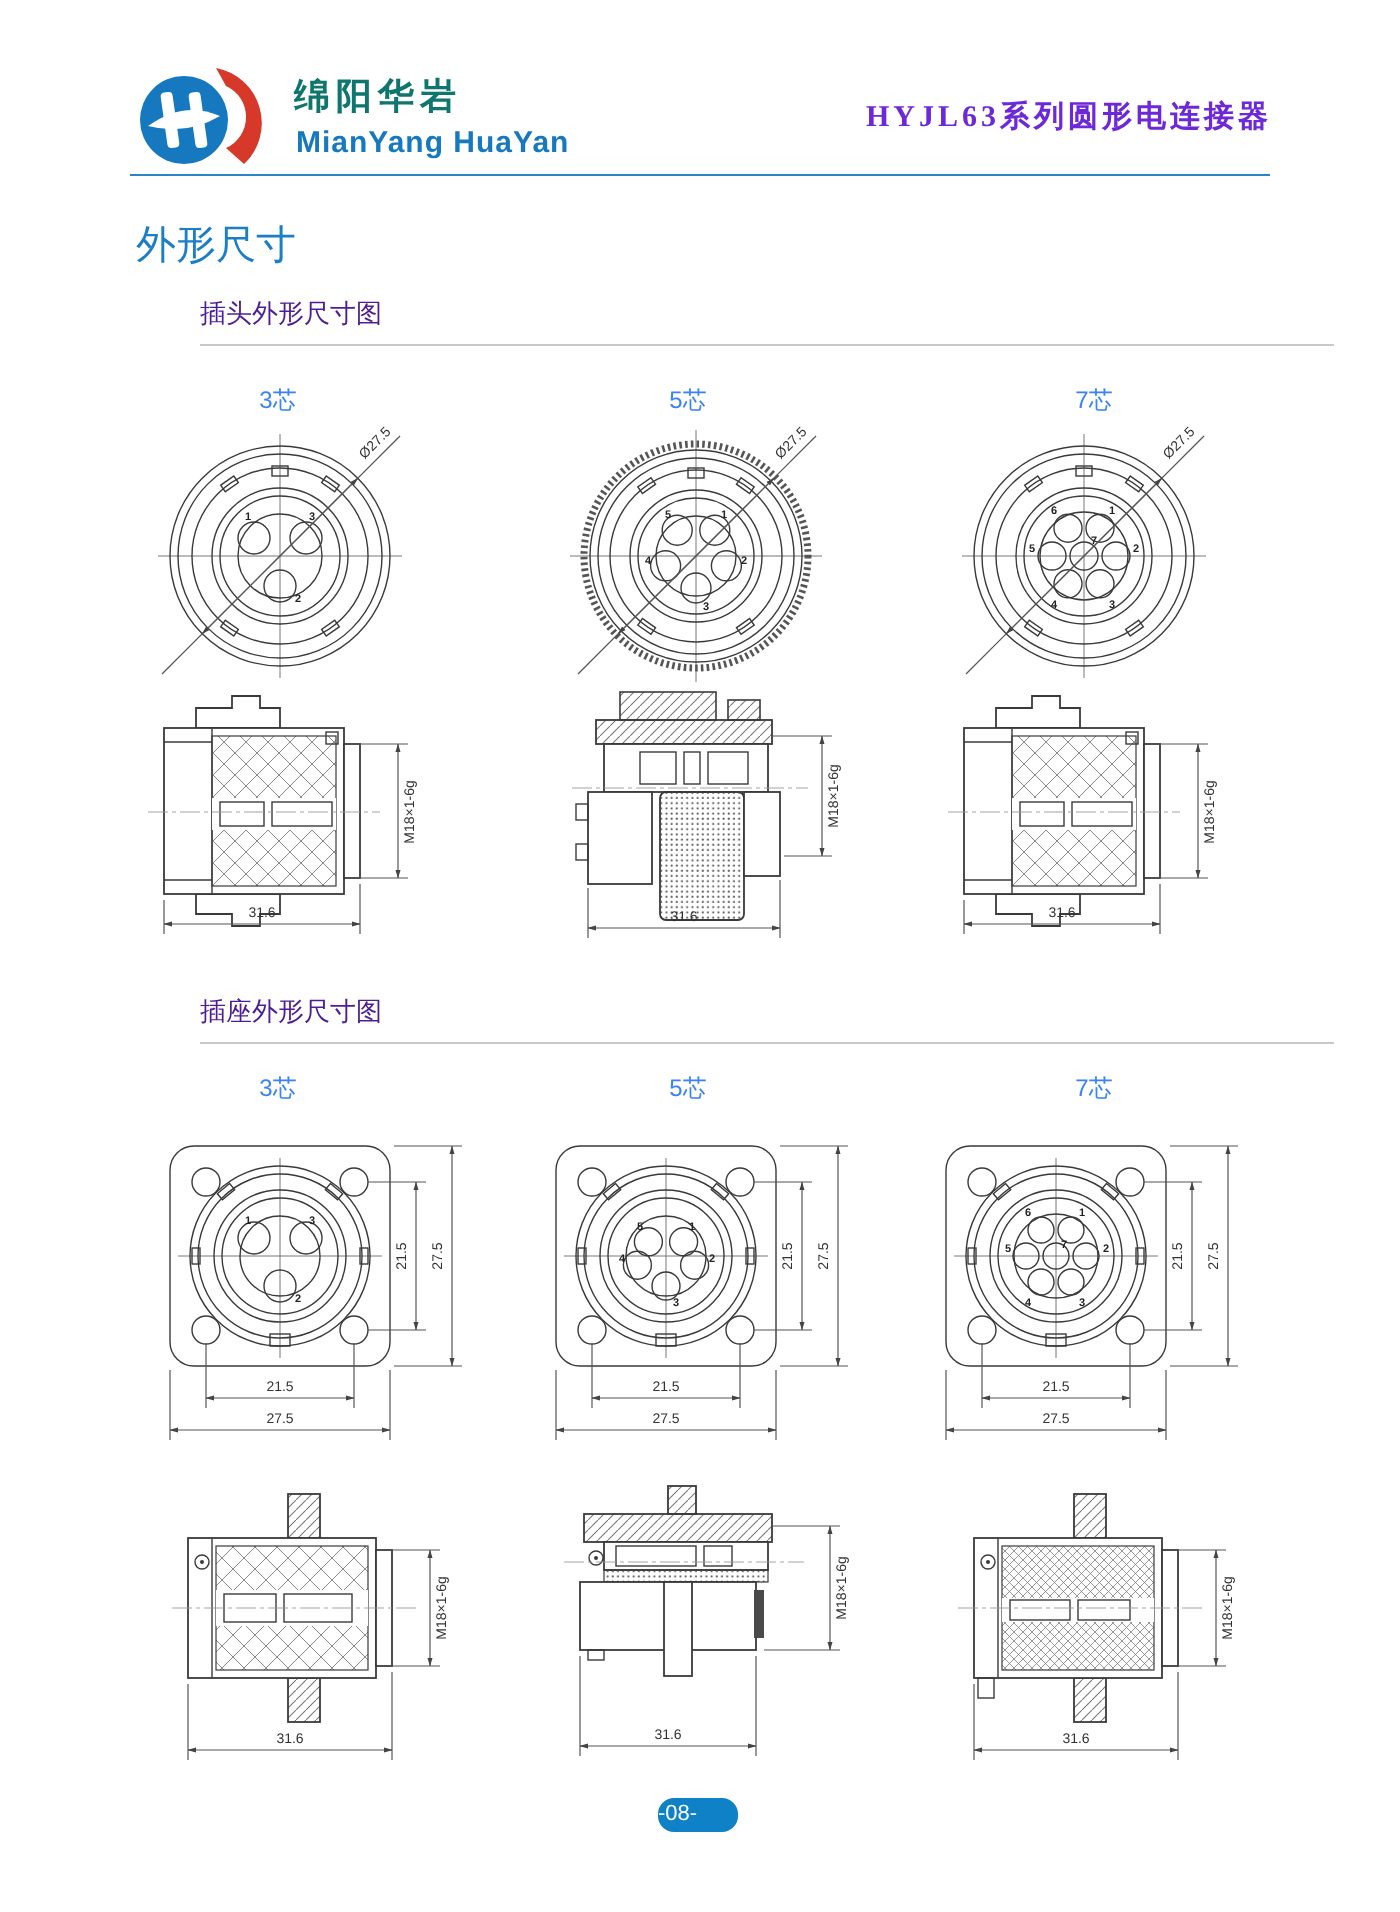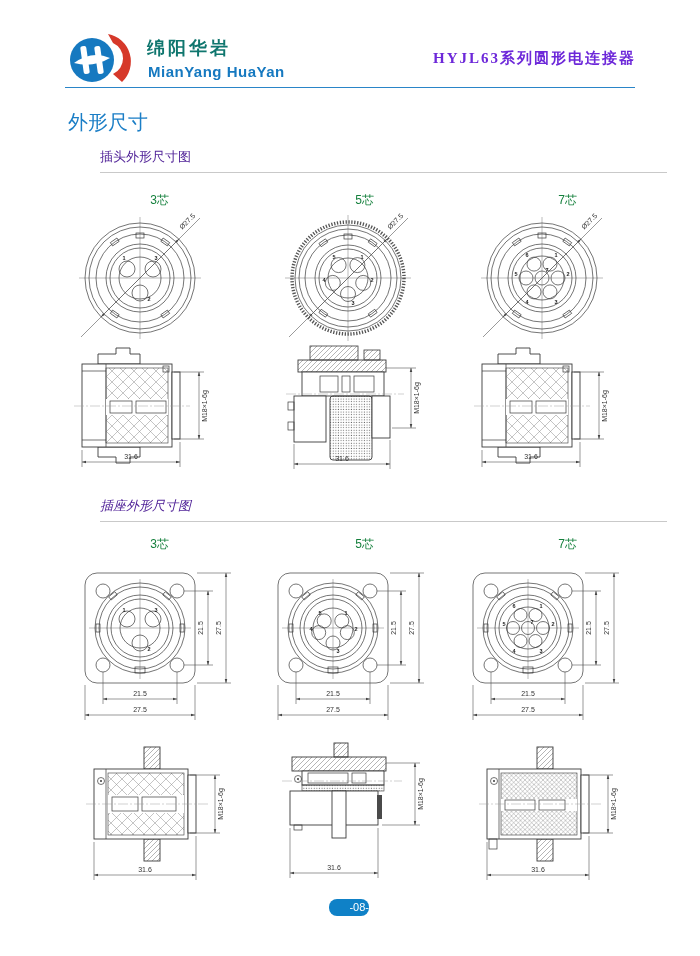--- a/index.html
+++ b/index.html
@@ -12,25 +12,25 @@
   .logo-cn{left:147px;top:36px;font-size:18px;font-weight:bold;color:#0f766e;letter-spacing:3px;}
   .logo-en{left:148px;top:63px;font-size:15px;font-weight:bold;color:#1679c0;letter-spacing:.5px;}
   .doc-title{right:64px;top:49px;font-family:"Liberation Serif","DejaVu Serif",serif;
     font-size:15px;font-weight:bold;color:#6d28d9;letter-spacing:2px;}
   .header-rule{left:65px;top:87px;width:570px;height:1px;background:#2a85c8;}
   
   .sec-title{left:68px;top:109px;font-size:20px;color:#1b7ec6;}
   .subsec{left:68px;width:567px;font-size:13px;color:#4c1d95;
     padding-bottom:6px;border-bottom:1px solid #c9c9c9;margin-left:32px;}
   .sub-plug{top:148px;}
-  .sub-socket{top:497px;font-style:italic;}
-  .col-label{width:60px;text-align:right;font-size:12px;color:#15803d;}
+  .sub-socket{top:497px;}
+  .col-label{width:60px;text-align:center;font-size:12px;color:#3b82f6;}
   
   .page-pill{left:329px;top:899px;width:40px;height:17px;background:#0f81c7;border-radius:8px;
-    color:#fff;font-size:11px;text-align:right;line-height:17px;}
+    color:#fff;font-size:11px;text-align:left;line-height:17px;}
   
   svg{overflow:visible;}
   .dim{font-size:7px;fill:#333;font-family:"Liberation Sans","DejaVu Sans",sans-serif;}
   .pn{font-size:5.5px;fill:#222;font-family:"Liberation Sans","DejaVu Sans",sans-serif;font-weight:bold;}
   .ol{fill:#fff;stroke:#3a3a3a;stroke-width:0.9;}
   .ol2{fill:none;stroke:#3a3a3a;stroke-width:0.7;}
   .thin{fill:none;stroke:#6a6a6a;stroke-width:0.45;}
   .cl{stroke:#999;stroke-width:0.45;stroke-dasharray:10 2 2 2;fill:none;}
   .dl{stroke:#555;stroke-width:0.6;fill:none;}
 </style>

